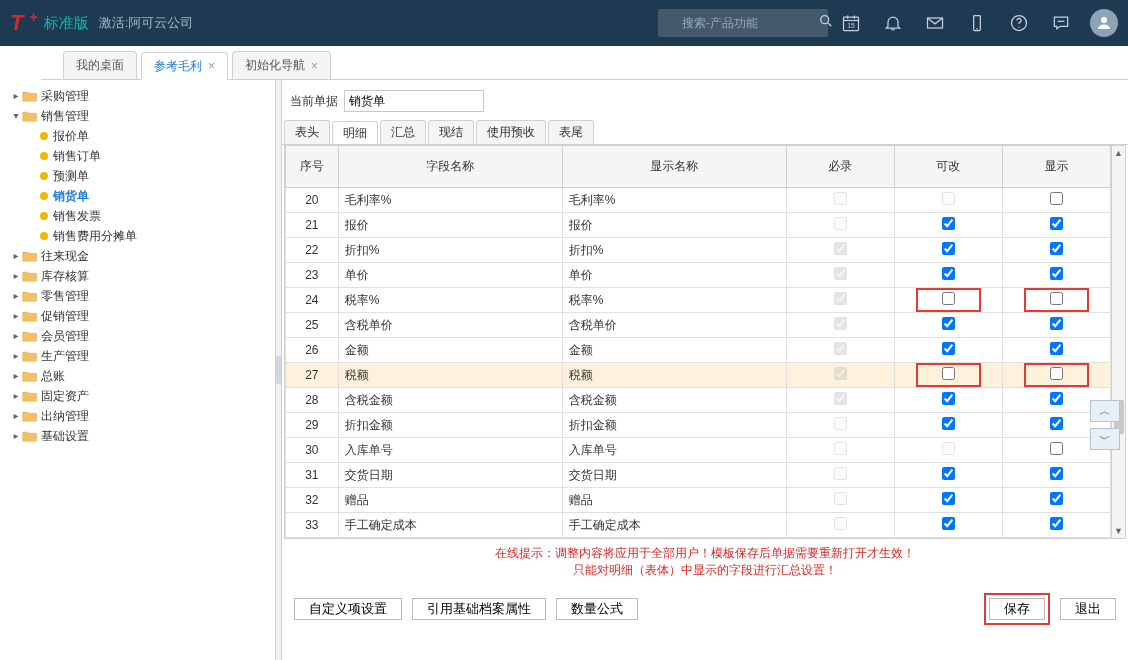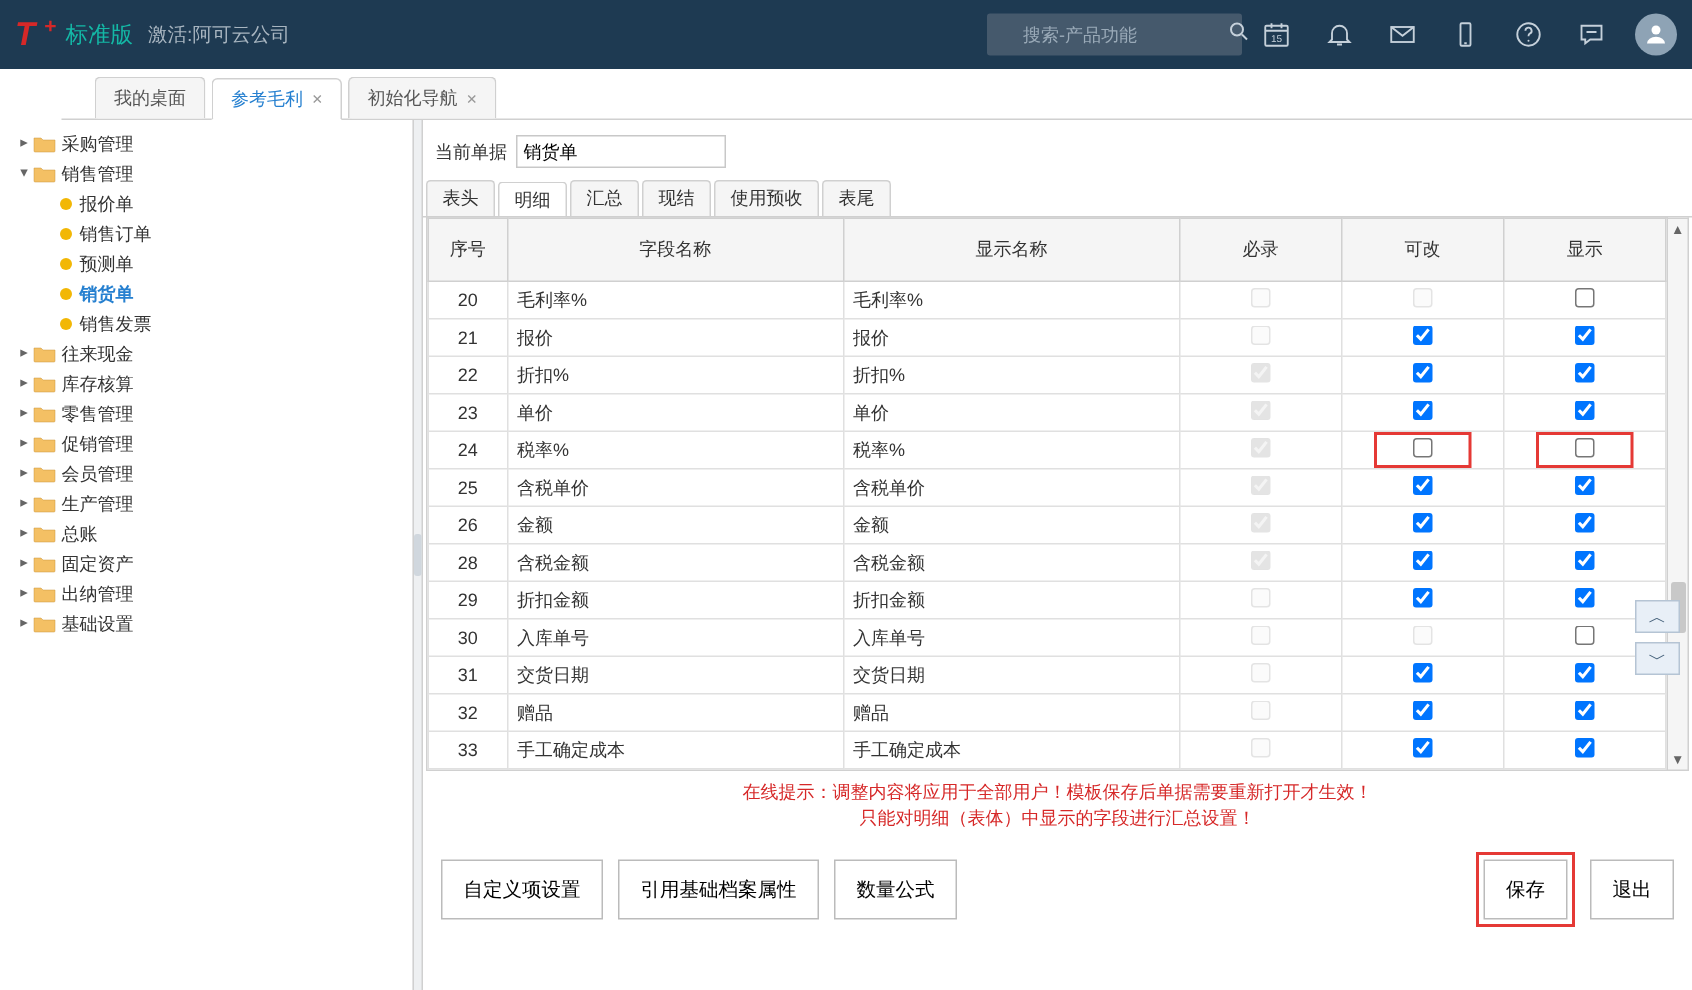--- a/index.html
+++ b/index.html
@@ -70,21 +70,21 @@
 .grid-scroll .thumb { width: 10px; height:34px; background:#c8c8c8; border-radius:2px; margin-top:150px;}
 
 
 .ud-buttons { position: absolute; right: 8px; top: 320px; display: flex; flex-direction: column; gap: 6px; }
 .ud-btn { width: 30px; height: 22px; border: 1px solid #b5c4d4; background: #e8eff7; display:flex;align-items:center;justify-content:center; cursor:pointer; font-size:12px; color:#44607a;}
 
 
 .footer { padding: 6px 12px;}
 .hint { color: #d62828; font-size: 12px; line-height: 17px; text-align: center; margin-bottom: 10px;}
 .btn-row { display:flex; align-items:center; gap: 10px; padding: 4px 0 10px 0;}
-.btn { height: 40px; padding: 0 14px; border: 1px solid #bbb; background: #fff; font-size: 13px; cursor: pointer; display:inline-flex; align-items:center;}
+.btn { height: 22px; padding: 0 14px; border: 1px solid #bbb; background: #fff; font-size: 13px; cursor: pointer; display:inline-flex; align-items:center;}
 .btn-row .spacer { flex:1;}
 .save-highlight { border: 2px solid #e53935; padding: 3px;}
 .main-col {flex:1; display:flex; flex-direction:column;}
 .grid-section {padding: 0 2px;}
 </style>
 </head>
 <body>
 
 <div class="topbar">
   <span class="logo">T</span>
@@ -193,20 +193,24 @@
           <span class="bullet"></span>
           <span class="label">预测单</span>
         </div>
         <div class="node children2">
           <span class="bullet"></span>
           <span class="label selected">销货单</span>
         </div>
         <div class="node children2">
           <span class="bullet"></span>
           <span class="label">销售发票</span>
+        </div>
+        <div class="node children2">
+          <span class="bullet"></span>
+          <span class="label">销售费用分摊单</span>
         </div>
         <div class="node">
           <span class="toggle">▸</span>
           <svg class="folder-icon folder-closed" viewBox="0 0 24 20">
             <path d="M1 4 h7 l2 2 h12 v11 a1 1 0 0 1-1 1 H2 a1 1 0 0 1-1-1 z"></path>
           </svg>
           <span class="label">往来现金</span>
         </div>
         <div class="node">
           <span class="toggle">▸</span>
@@ -366,20 +370,28 @@
                     <td class="center"><input type="checkbox" checked="" style=""></td>
                   </tr>
                   <tr>
                     <td class="num">26</td>
                     <td>金额</td>
                     <td>金额</td>
                     <td class="center"><input type="checkbox" checked="" disabled="" style=""></td>
                     <td class="center"><input type="checkbox" checked="" style=""></td>
                     <td class="center"><input type="checkbox" checked="" style=""></td>
                   </tr>
+                  <tr class="highlight">
+                    <td class="num">27</td>
+                    <td>税额</td>
+                    <td>税额</td>
+                    <td class="center"><input type="checkbox" checked="" disabled="" style=""></td>
+                    <td class="center"><span class="redbox"><input type="checkbox" style=""></span></td>
+                    <td class="center"><span class="redbox"><input type="checkbox" style=""></span></td>
+                  </tr>
                   <tr>
                     <td class="num">28</td>
                     <td>含税金额</td>
                     <td>含税金额</td>
                     <td class="center"><input type="checkbox" checked="" disabled="" style=""></td>
                     <td class="center"><input type="checkbox" checked="" style=""></td>
                     <td class="center"><input type="checkbox" checked="" style=""></td>
                   </tr>
                   <tr>
                     <td class="num">29</td>

